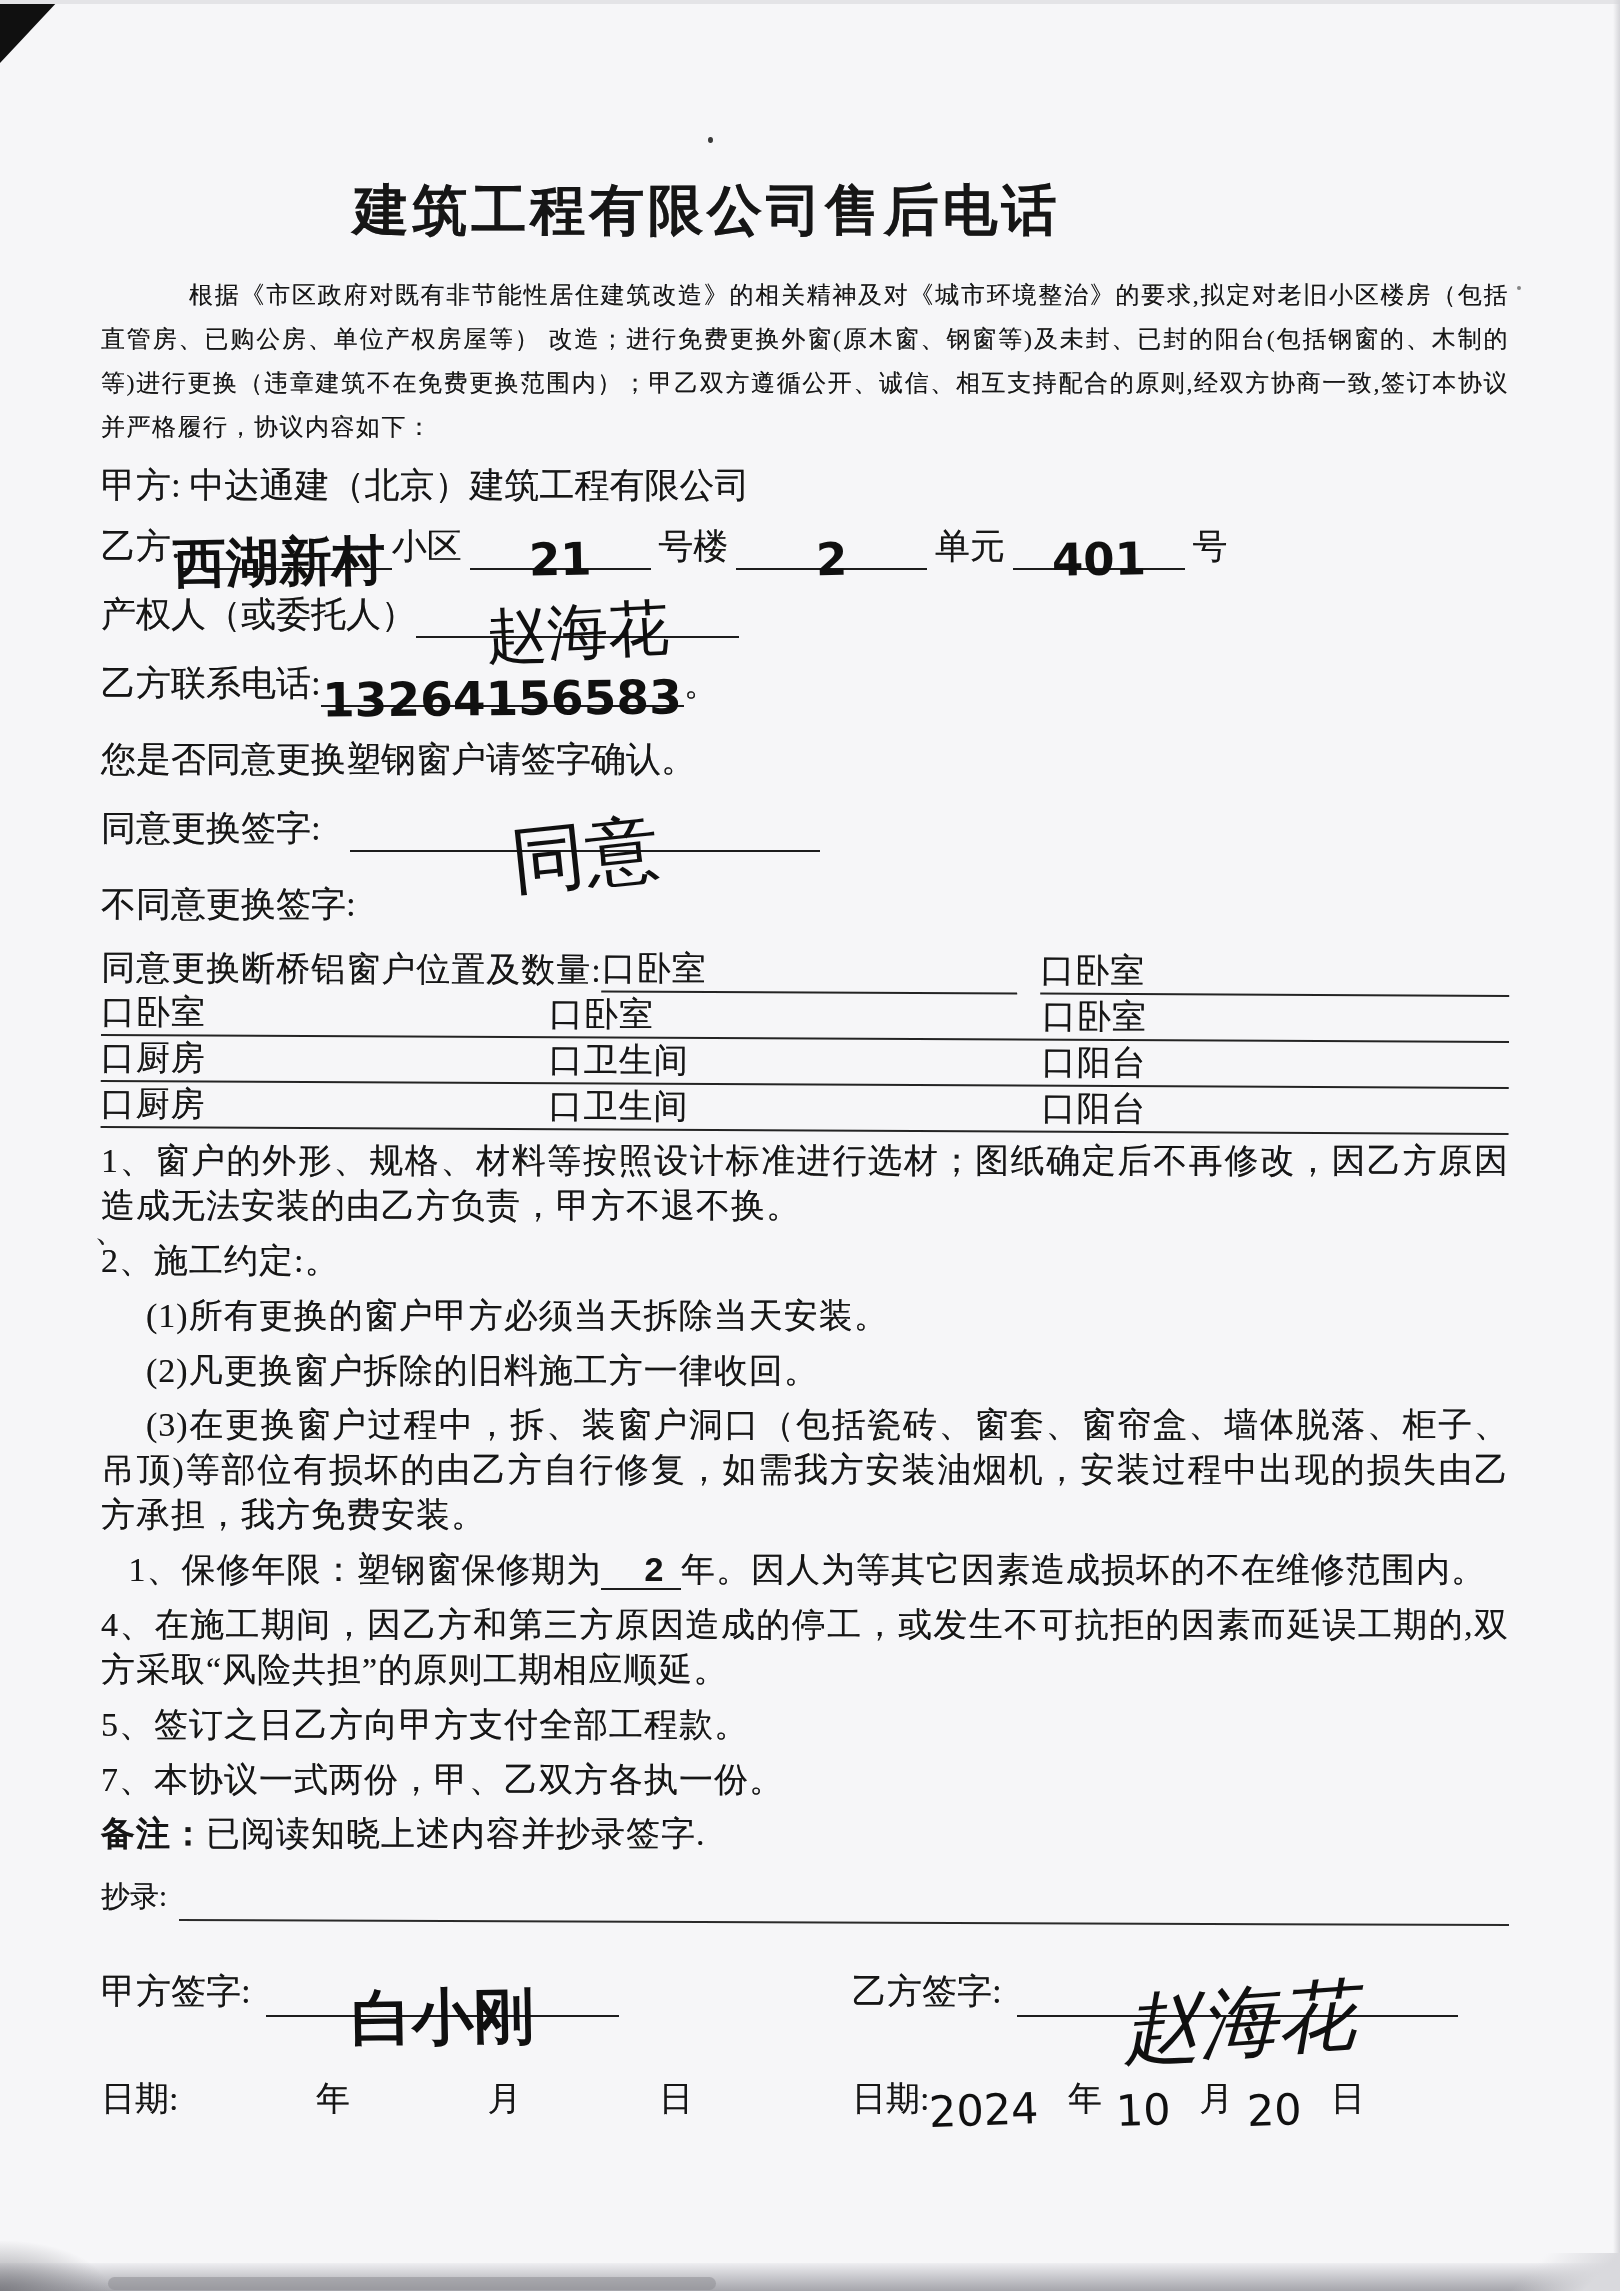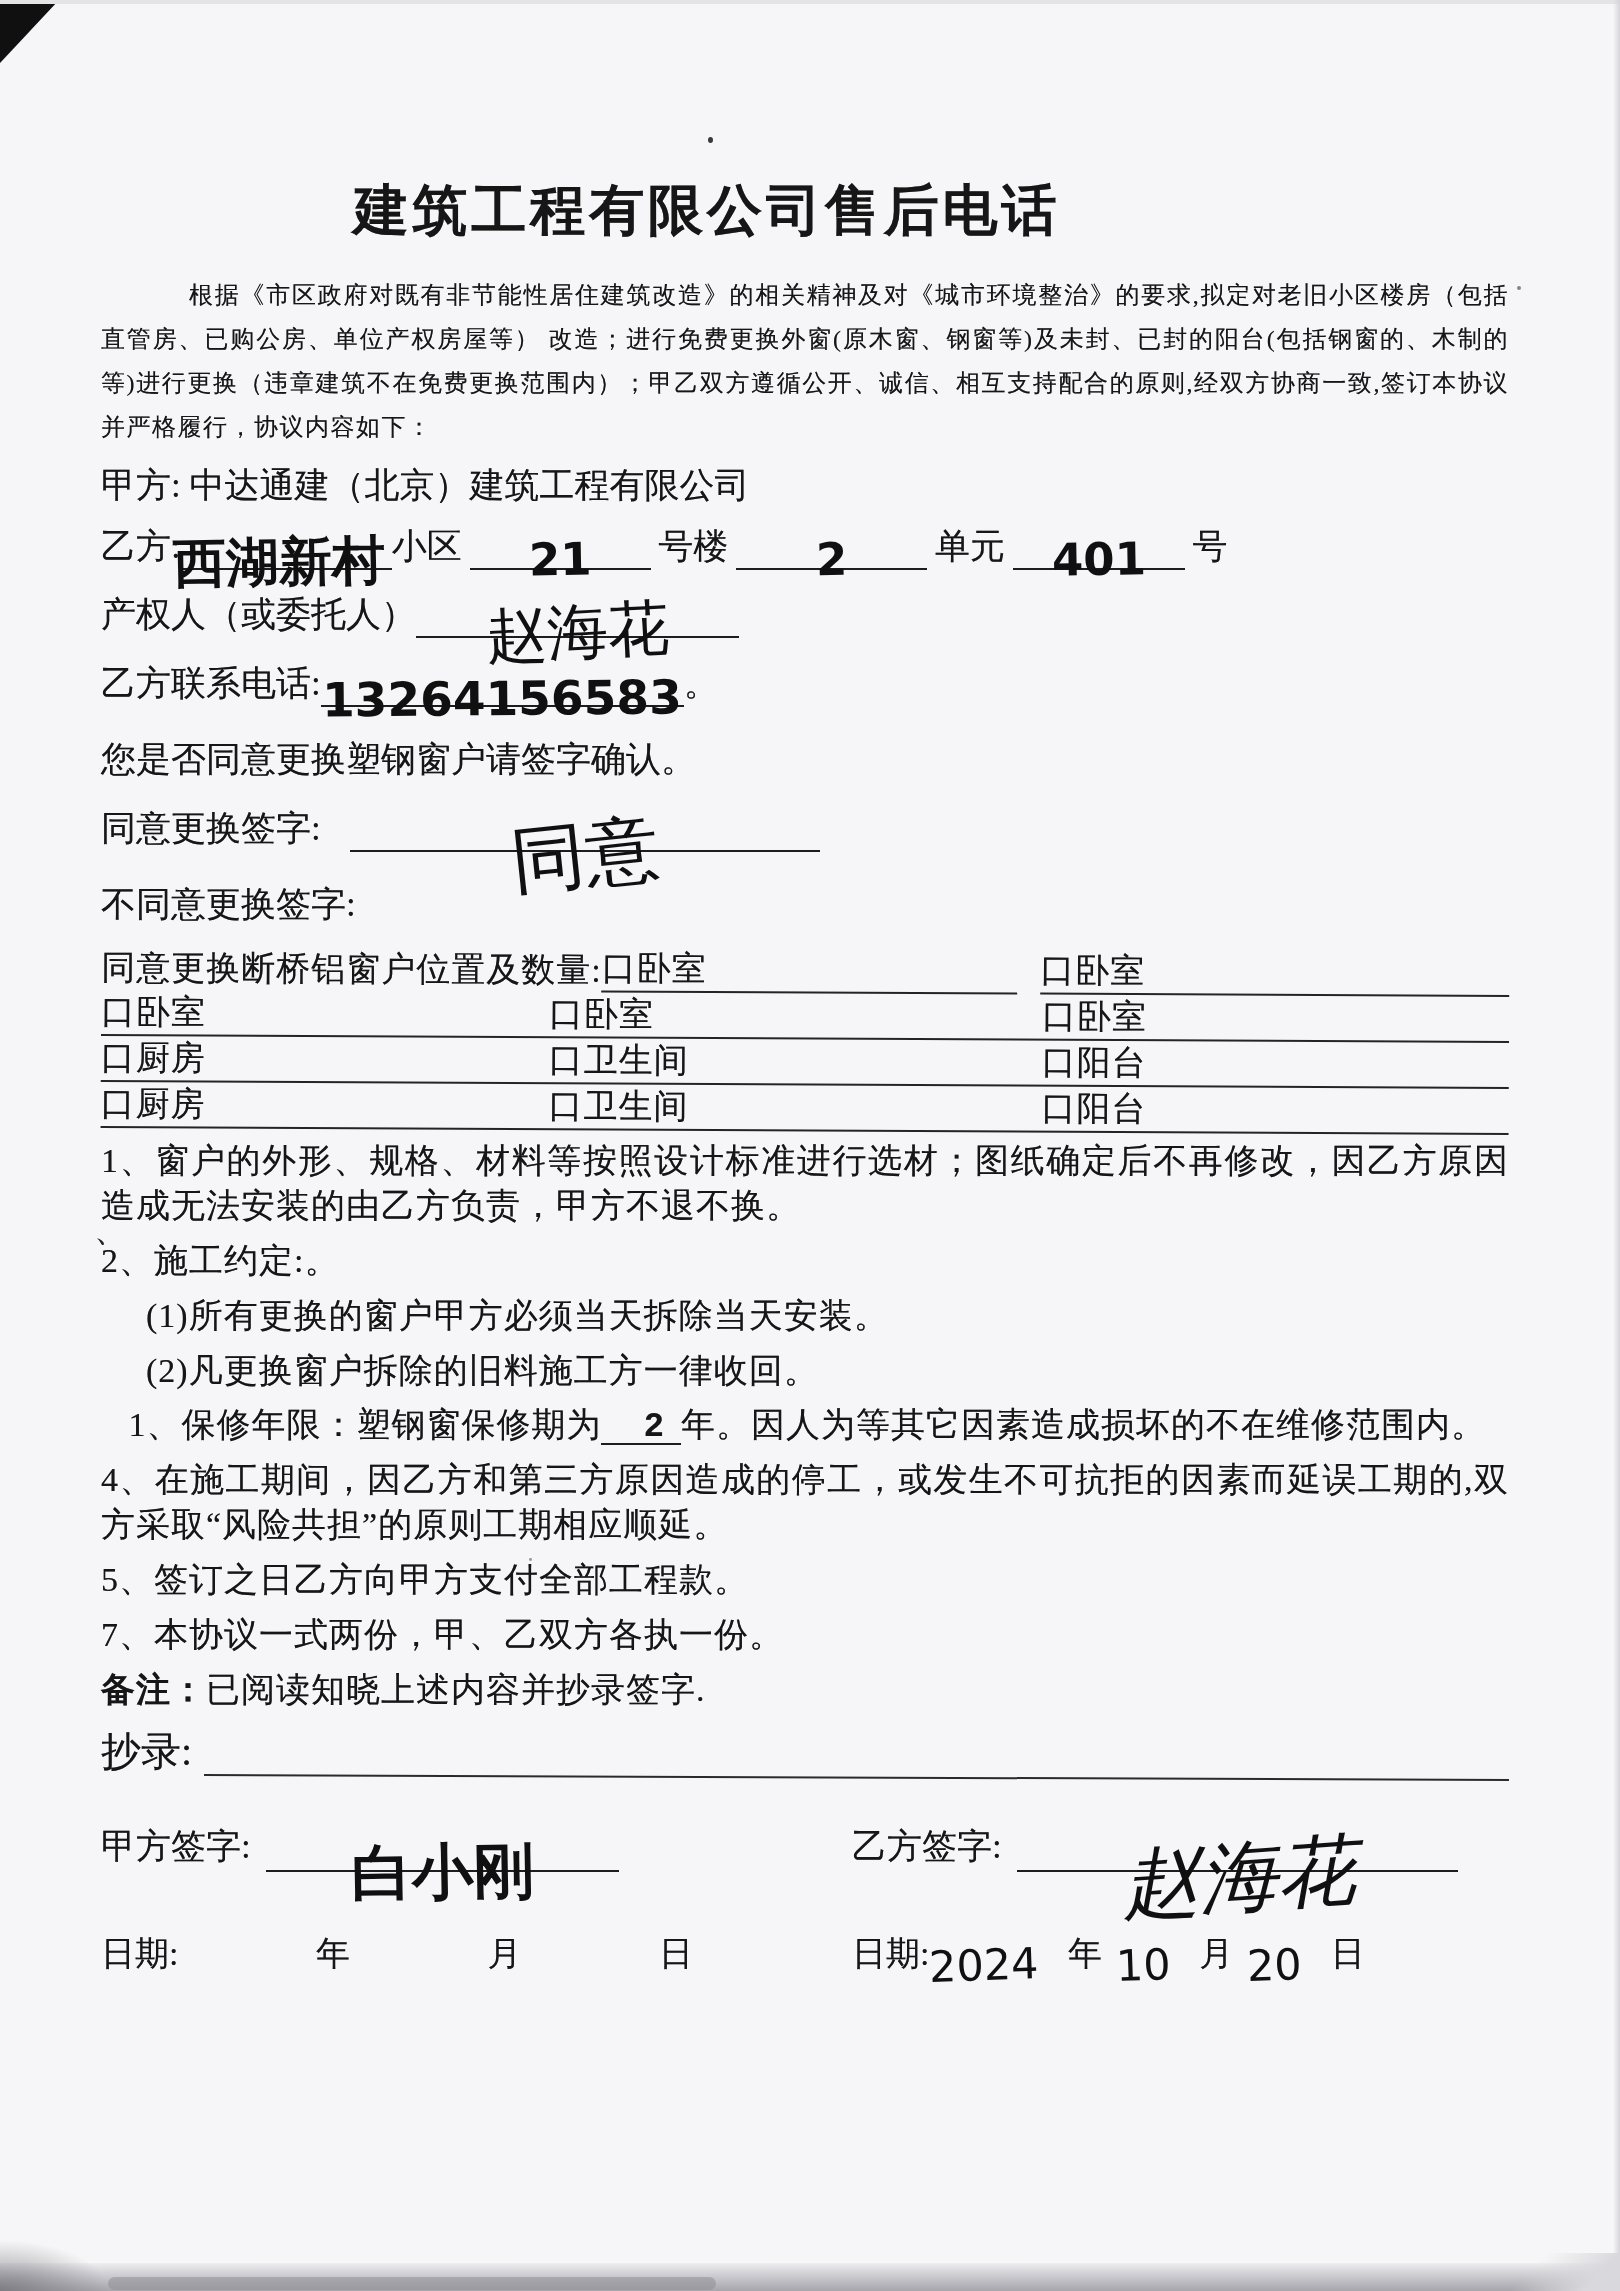--- a/index.html
+++ b/index.html
@@ -80,21 +80,21 @@
     padding:0 15.7px; line-height:37px; }
   .fill { font-family:"Liberation Sans", sans-serif; font-weight:700; letter-spacing:2px; }
   .blank-name { display:inline-block; border-bottom:2.9px solid #1d1d1d; width:274px;
     text-align:center; line-height:39px; margin:0 5.9px; }
   .blank-phone1 { display:inline-block; border-bottom:2.9px solid #1d1d1d; width:431px;
     text-align:center; line-height:39px; margin:0 5.9px; }
   .blank-phone2 { display:inline-block; border-bottom:2.9px solid #1d1d1d; width:421px;
     text-align:center; line-height:39px; margin:0 9.8px; }
   .note-label { font-weight:700; }
 
-  .transcript { display:flex; align-items:flex-end; margin-top:15.7px; font-size:40px; line-height:49px; }
+  .transcript { display:flex; align-items:flex-end; margin-top:15.7px; font-size:29px; line-height:49px; }
   .transcript-blank { flex:1; border-bottom:2.9px solid #2a2a2a; margin-left:11.8px;
     transform:rotate(0.22deg); transform-origin:0 100%; height:45px; }
 
   .sig-row { display:flex; align-items:flex-end; margin-top:45px; font-size:35px; line-height:51px; }
   .sig-left { width:686px; white-space:nowrap; }
   .sig-right { margin-left:65px; flex:1; white-space:nowrap; }
 
   .date-row { display:flex; align-items:baseline; margin-top:57px; font-size:34px; line-height:49px; }
   .date-left { width:686px; white-space:nowrap; }
   .date-left .unit { margin-left:129px; }
@@ -171,20 +171,21 @@
         <span class="lc1">口厨房</span>
           <span class="lc2">口卫生间</span>
           <span class="lc3">口阳台</span>
       </div>
     </div>
 
     <p class="clause">1、窗户的外形、规格、材料等按照设计标准进行选材；图纸确定后不再修改，因乙方原因造成无法安装的由乙方负责，甲方不退不换。</p>
     <p class="clause">2、施工约定:。</p>
     <p class="clause ind">(1)所有更换的窗户甲方必须当天拆除当天安装。</p>
     <p class="clause ind">(2)凡更换窗户拆除的旧料施工方一律收回。</p>
+    <p class="clause ind">(3)在更换窗户过程中，拆、装窗户洞口（包括瓷砖、窗套、窗帘盒、墙体脱落、柜子、吊顶)等部位有损坏的由乙方自行修复，如需我方安装油烟机，安装过程中出现的损失由乙方承担，我方免费安装。</p>
 
     <p class="clause ind-sm">
       <span>1、保修年限：塑钢窗保修期为</span><span class="inline-blank fill">2</span><span>年。因人为等其它因素造成损坏的不在维修范围内。</span>
     </p>
 
     <p class="clause gap-s">4、在施工期间，因乙方和第三方原因造成的停工，或发生不可抗拒的因素而延误工期的,双方采取“风险共担”的原则工期相应顺延。</p>
     <p class="clause">5、签订之日乙方向甲方支付全部工程款。</p>
 
 
     <p class="clause">7、本协议一式两份，甲、乙双方各执一份。</p>

